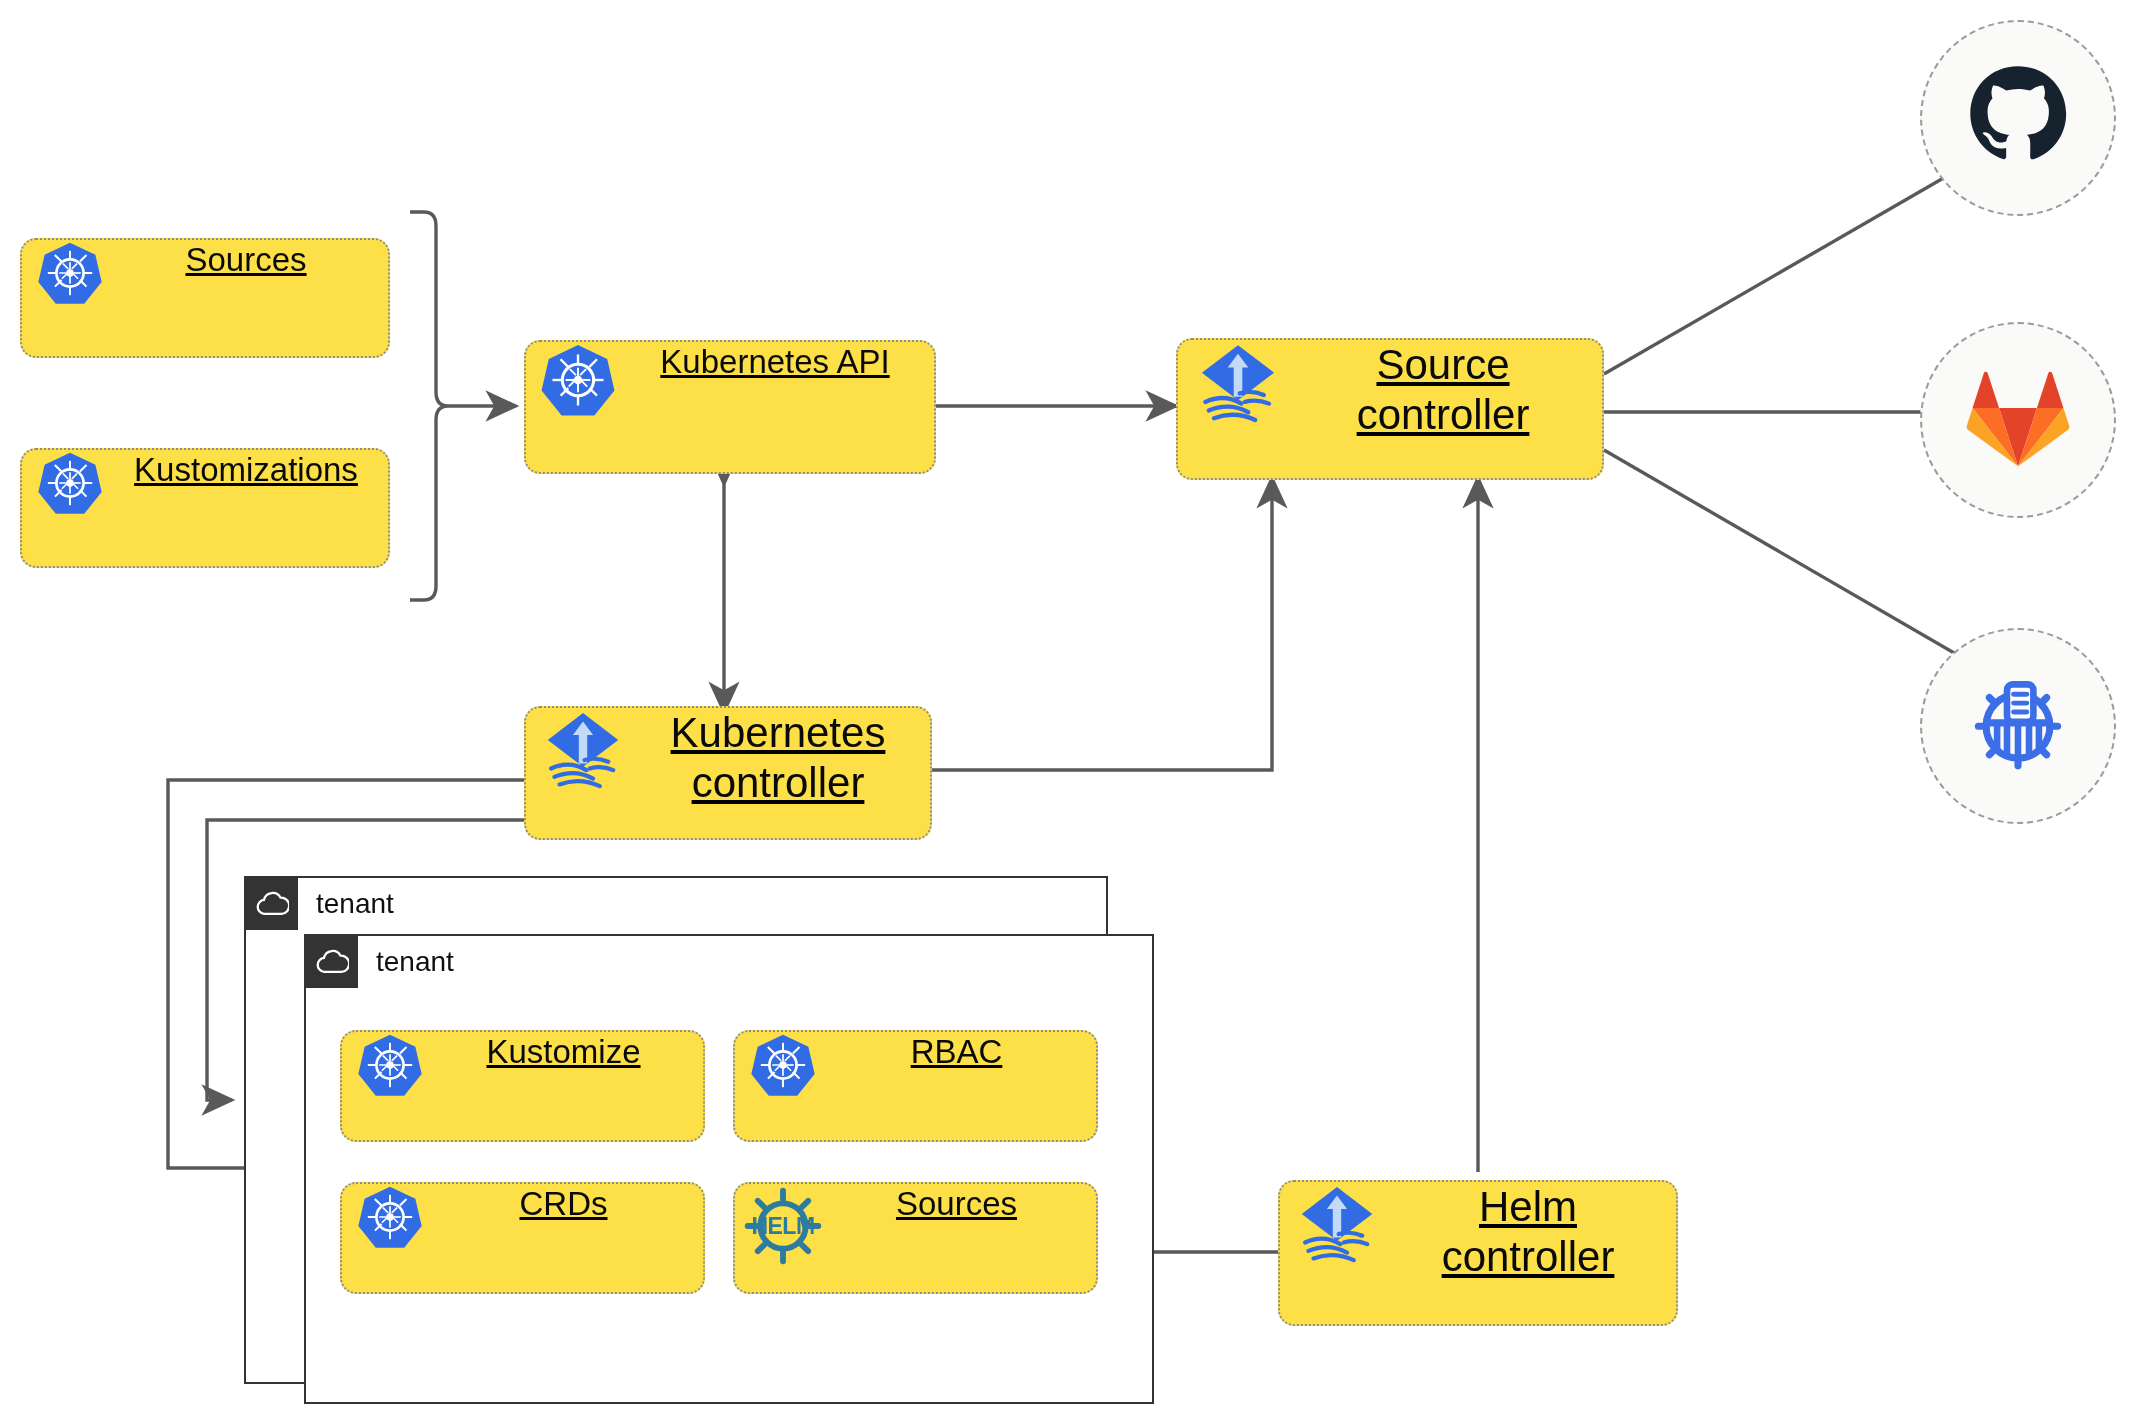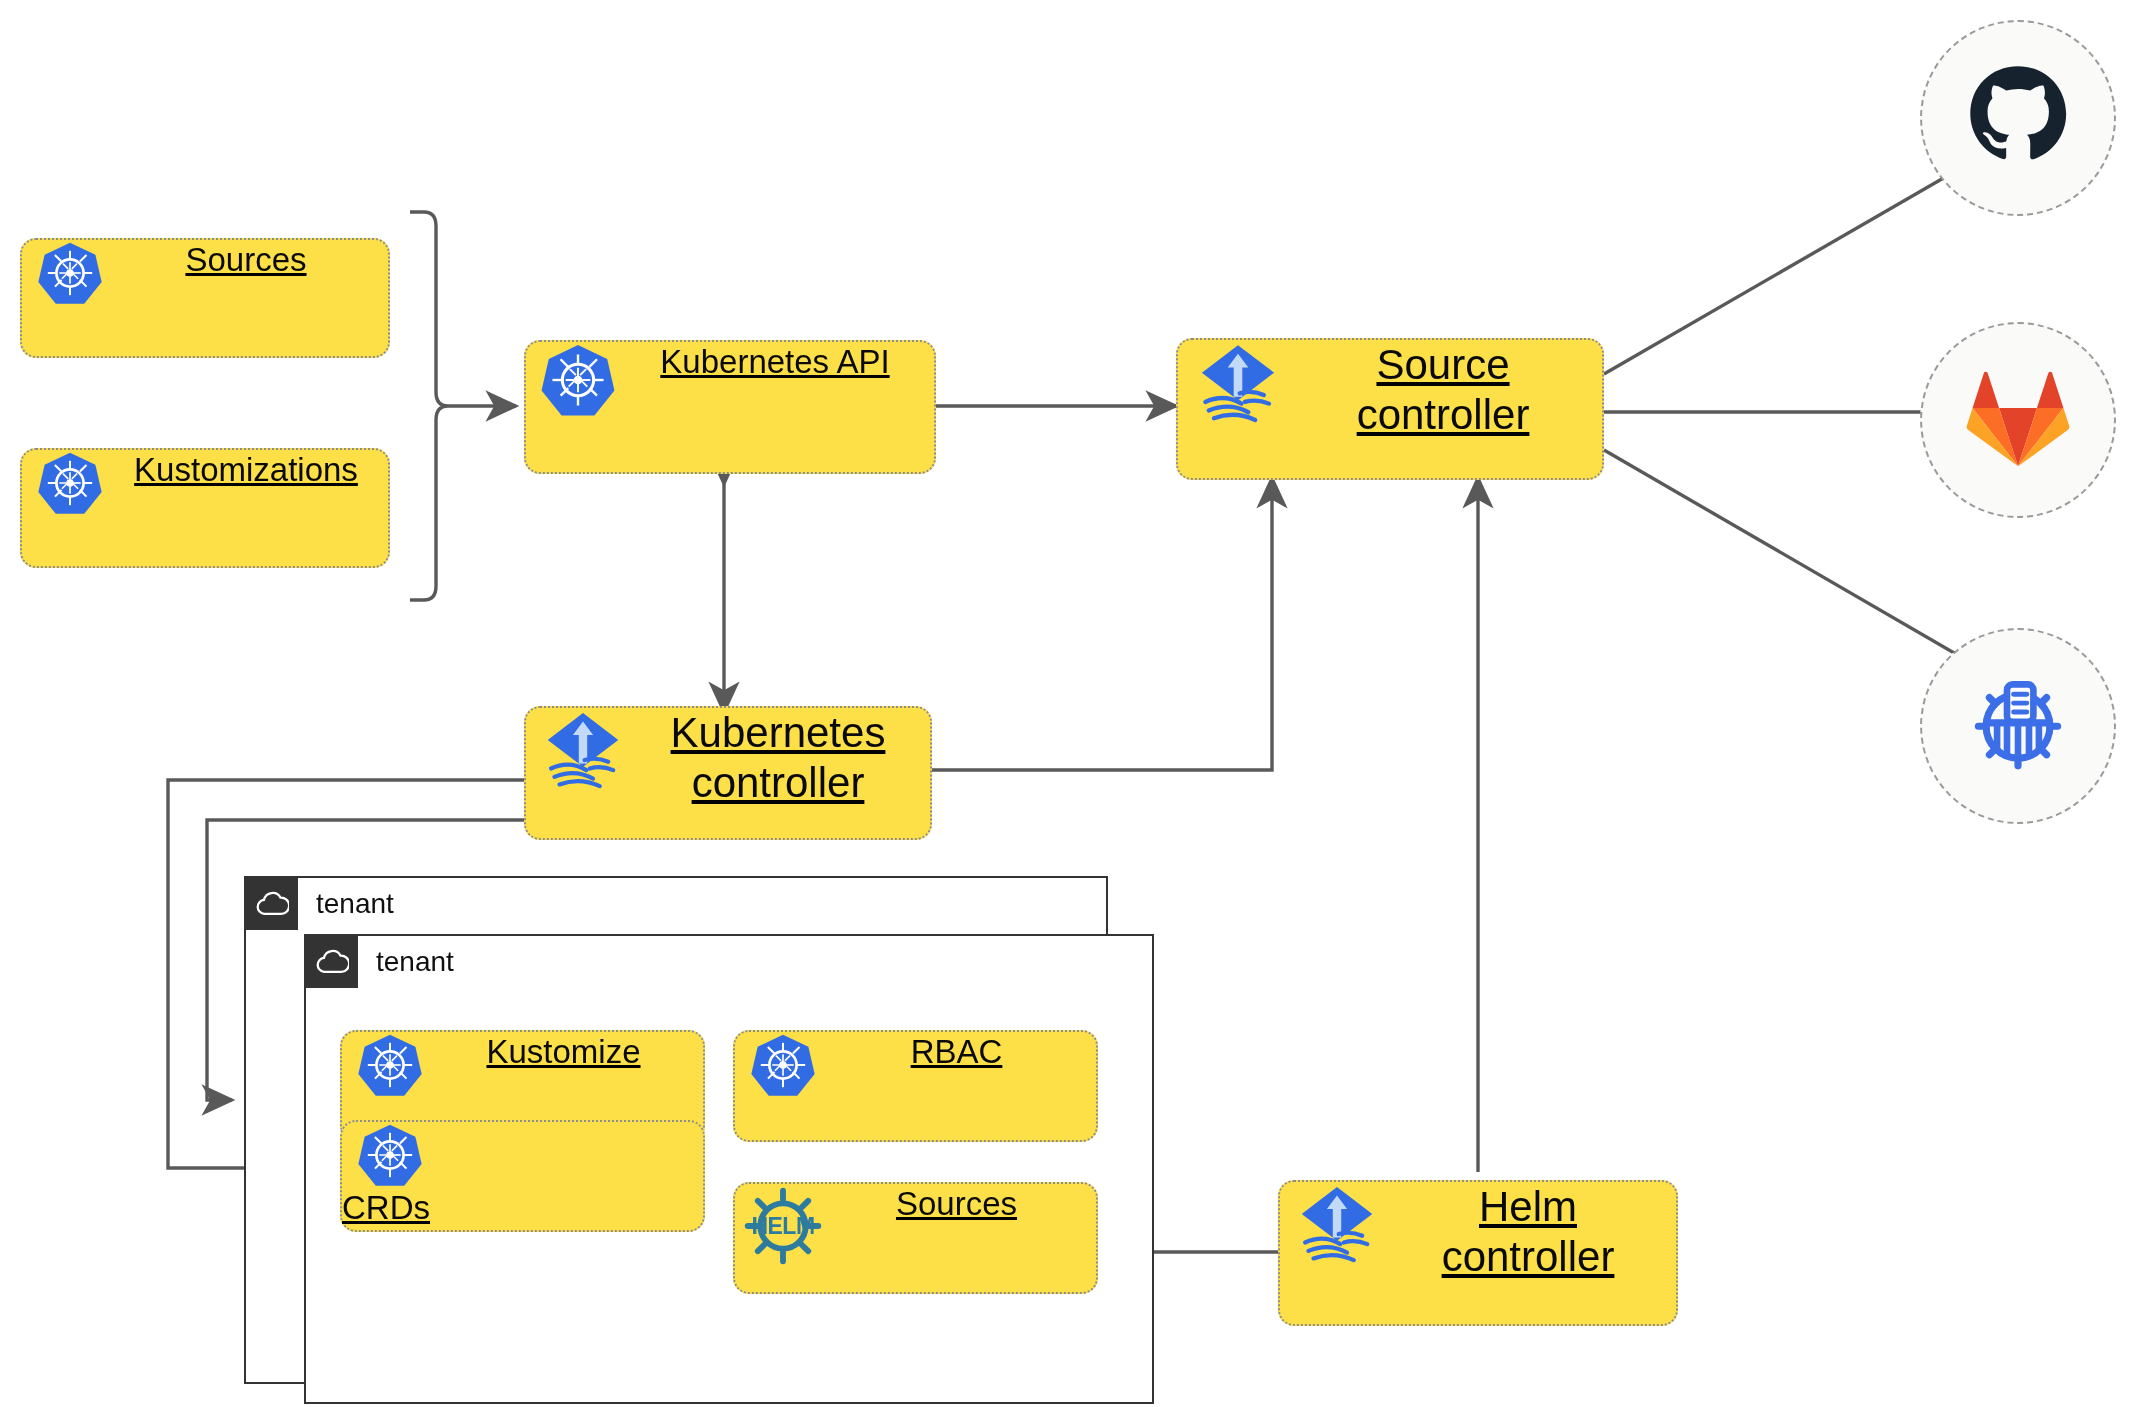--- a/index.html
+++ b/index.html
@@ -423,21 +423,21 @@
           <path d="M24.6 23.4l1.1-1.1 5.1 5.1-1.1 1.1z"></path>
             <path d="M34.2 33l1.1-1.1 5.1 5.1-1.1 1.1z"></path>
           <path d="M38.3 22.3l1.1 1.1-5.1 5.1-1.1-1.1z"></path>
             <path d="M28.7 31.9l1.1 1.1-5.1 5.1-1.1-1.1z"></path>
         </g>
       </svg>
     </span>
     <span class="nlabel">RBAC</span>
   </div>
 
-  <div class="node" style="left:340px; top:1120px; width:365px; height:112px;flex-direction:column;">
+  <div class="node" style="left:340px; top:1182px; width:365px; height:112px;">
     <span class="nicon" style="width:96px;">
       <svg width="66" height="66" viewBox="0 0 64 64" aria-hidden="true">
         <path fill="#326CE5" d="M32 2.6 L56.6 14.4 L62.7 40.8 L45.8 61.9 L18.2 61.9 L1.3 40.8 L7.4 14.4 Z"></path>
         <g fill="#ffffff">
           <circle cx="32" cy="32" r="3.6"></circle>
           <path d="M31 10.5h2v9h-2z"></path>
             <path d="M31 44.5h2v9h-2z"></path>
           <path d="M10.5 31h9v2h-9z"></path>
             <path d="M44.5 31h9v2h-9z"></path>
           <path d="M16.6 15.2l1.4-1.4 6.4 6.4-1.4 1.4z"></path>

